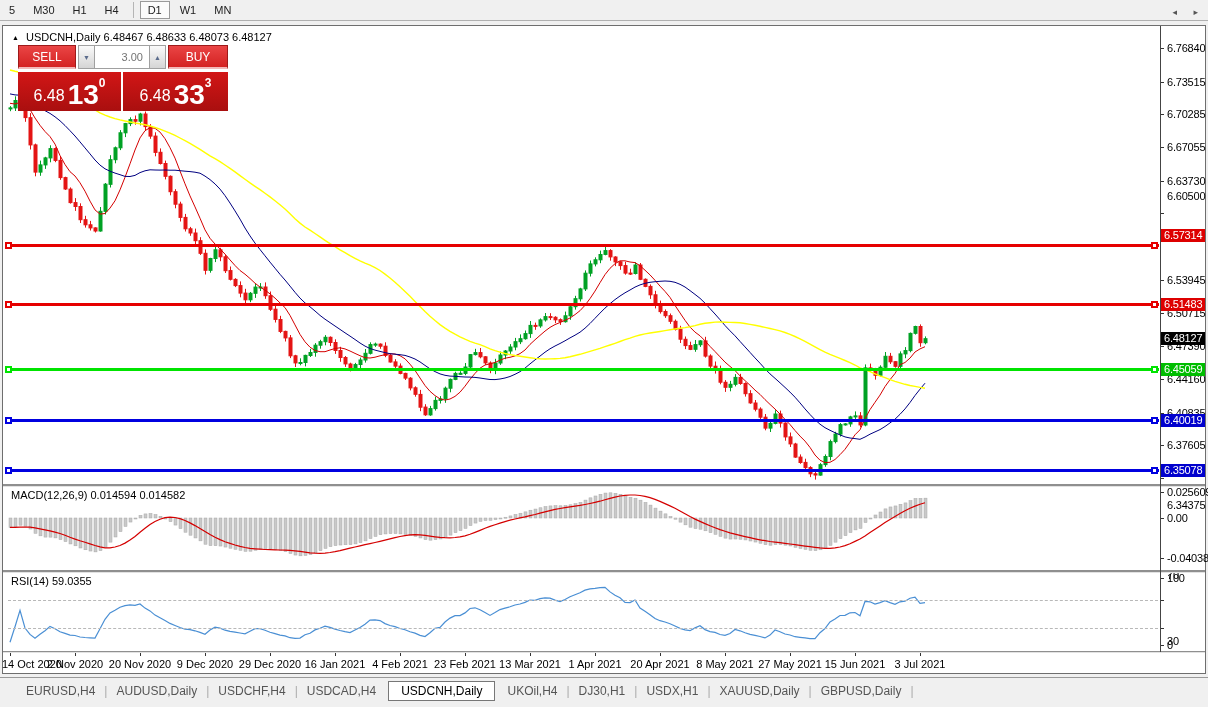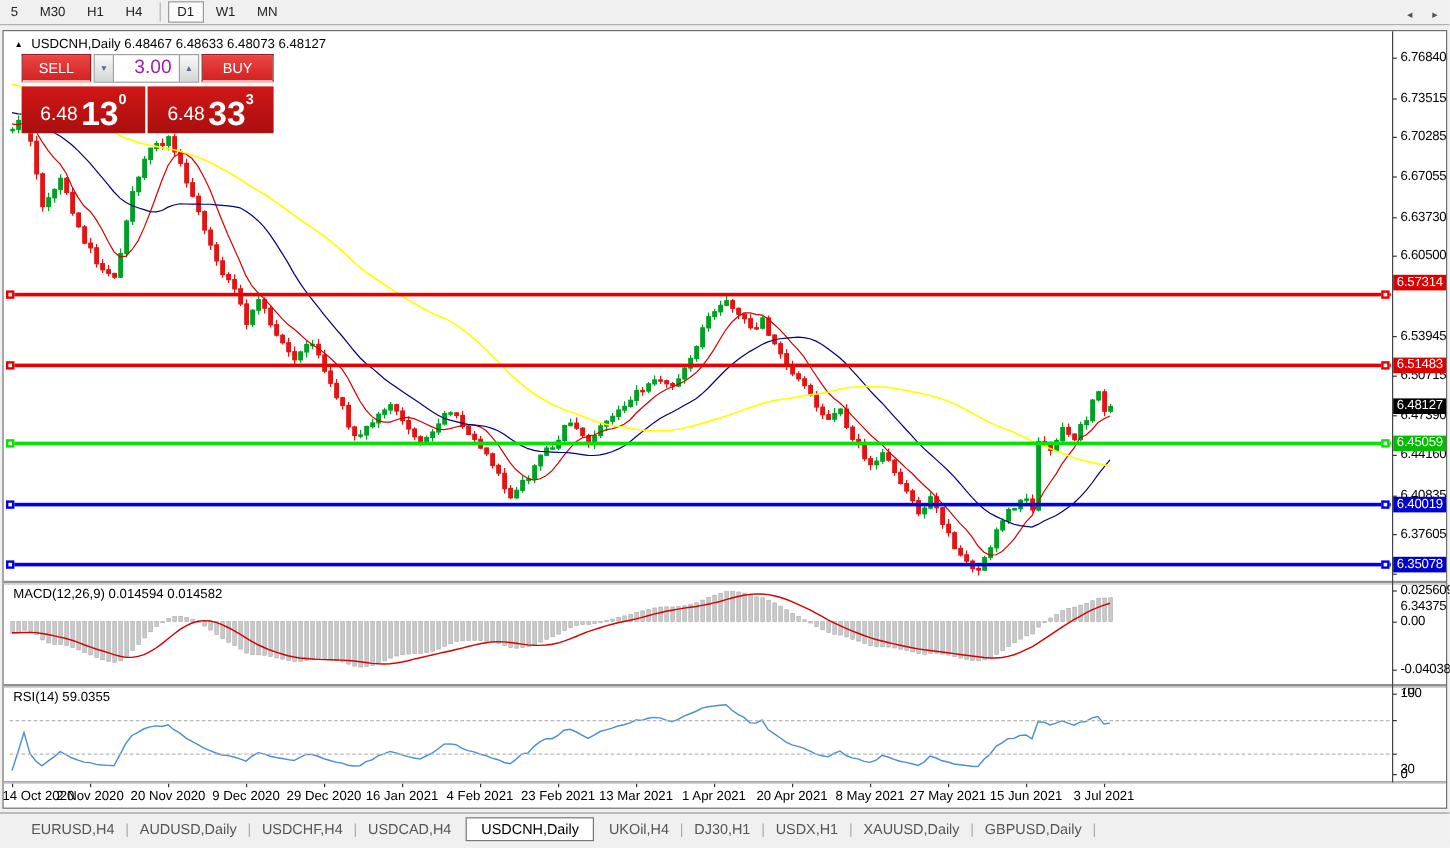--- a/index.html
+++ b/index.html
@@ -33,21 +33,21 @@
   .dtick{position:absolute;top:658px;transform:translateX(-50%);font-size:11px;color:#000;white-space:nowrap;z-index:3;}
   .dtick.first{transform:none;}
   
   #tpanel{position:absolute;left:18px;top:45px;width:210px;height:66px;background:#fff;z-index:6;}
   .tbtn{position:absolute;top:0;height:24px;background:linear-gradient(#ea4545,#d42222);border:1px solid #9d1a1a;color:#fff;font-weight:normal;font-size:12px;display:flex;align-items:center;justify-content:center;box-sizing:border-box;border-bottom:2px solid #f2b9b9;}
   #sell-btn{left:0;width:58px;}
   #buy-btn{left:150px;width:60px;}
   .vbtn{position:absolute;top:0;width:17px;height:24px;background:linear-gradient(#fafafa,#d5d5d5);border:1px solid #a0a0a0;box-sizing:border-box;color:#5a6b8c;font-size:7px;display:flex;align-items:center;justify-content:center;}
   #vol-down{left:60px;}
   #vol-up{left:131px;}
-  #vol-field{position:absolute;left:77px;top:0;width:54px;height:24px;border-top:1px solid #a0a0a0;border-bottom:1px solid #a0a0a0;background:#fff;color:#a21caf;font-size:16px;display:flex;align-items:center;justify-content:flex-end;padding-right:6px;box-sizing:border-box;}
+  #vol-field{position:absolute;left:77px;top:0;width:54px;height:24px;border-top:1px solid #a0a0a0;border-bottom:1px solid #a0a0a0;background:#fff;color:#737373;font-size:11px;display:flex;align-items:center;justify-content:flex-end;padding-right:6px;box-sizing:border-box;}
   .pricebox{position:absolute;top:27px;height:39px;background:linear-gradient(#d21616,#a90f0f);color:#fff;display:flex;align-items:flex-end;justify-content:center;padding-bottom:2px;box-sizing:border-box;}
   #sell-price{left:0;width:103px;}
   #buy-price{left:105px;width:105px;}
   .px-small{font-size:16px;margin-right:3px;padding-bottom:4px;}
   .px-big{font-weight:bold;font-size:28px;line-height:0.95;}
   .px-sup{font-weight:bold;font-size:12px;align-self:flex-start;margin-top:4px;}
   
   #tabbar{position:absolute;left:0;top:677px;width:1208px;height:26px;background:#f0f0f0;border-top:1px solid #999;display:flex;align-items:center;padding-left:18px;box-sizing:border-box;font-size:12px;color:#555;z-index:10;}
   .tab{padding:2px 8px;white-space:nowrap;}
   .tab.active{background:#fff;border:1px solid #777;color:#000;padding:2px 12px;margin:0 4px;}
@@ -695,21 +695,21 @@
       <div class="ptick" style="top: 42px;">6.76840</div>
       <div class="ptick-mark" style="top: 81.6689px;"></div>
       <div class="ptick" style="top: 75.6689px;">6.73515</div>
       <div class="ptick-mark" style="top: 114.376px;"></div>
       <div class="ptick" style="top: 108.376px;">6.70285</div>
       <div class="ptick-mark" style="top: 147.083px;"></div>
       <div class="ptick" style="top: 141.083px;">6.67055</div>
       <div class="ptick-mark" style="top: 180.752px;"></div>
       <div class="ptick" style="top: 174.752px;">6.63730</div>
       <div class="ptick-mark" style="top: 213.459px;"></div>
-      <div class="ptick" style="top: 190px; margin-top: 17px;">6.60500</div>
+      <div class="ptick" style="top: 190px;">6.60500</div>
       <div class="ptick-mark" style="top: 279.835px;"></div>
       <div class="ptick" style="top: 273.835px;">6.53945</div>
       <div class="ptick-mark" style="top: 312.542px;"></div>
       <div class="ptick" style="top: 306.542px;">6.50715</div>
       <div class="ptick-mark" style="top: 346.211px;"></div>
       <div class="ptick" style="top: 340.211px;">6.47390</div>
       <div class="ptick-mark" style="top: 378.918px;"></div>
       <div class="ptick" style="top: 372.918px;">6.44160</div>
       <div class="ptick-mark" style="top: 412.587px;"></div>
       <div class="ptick" style="top: 406.587px;">6.40835</div>

